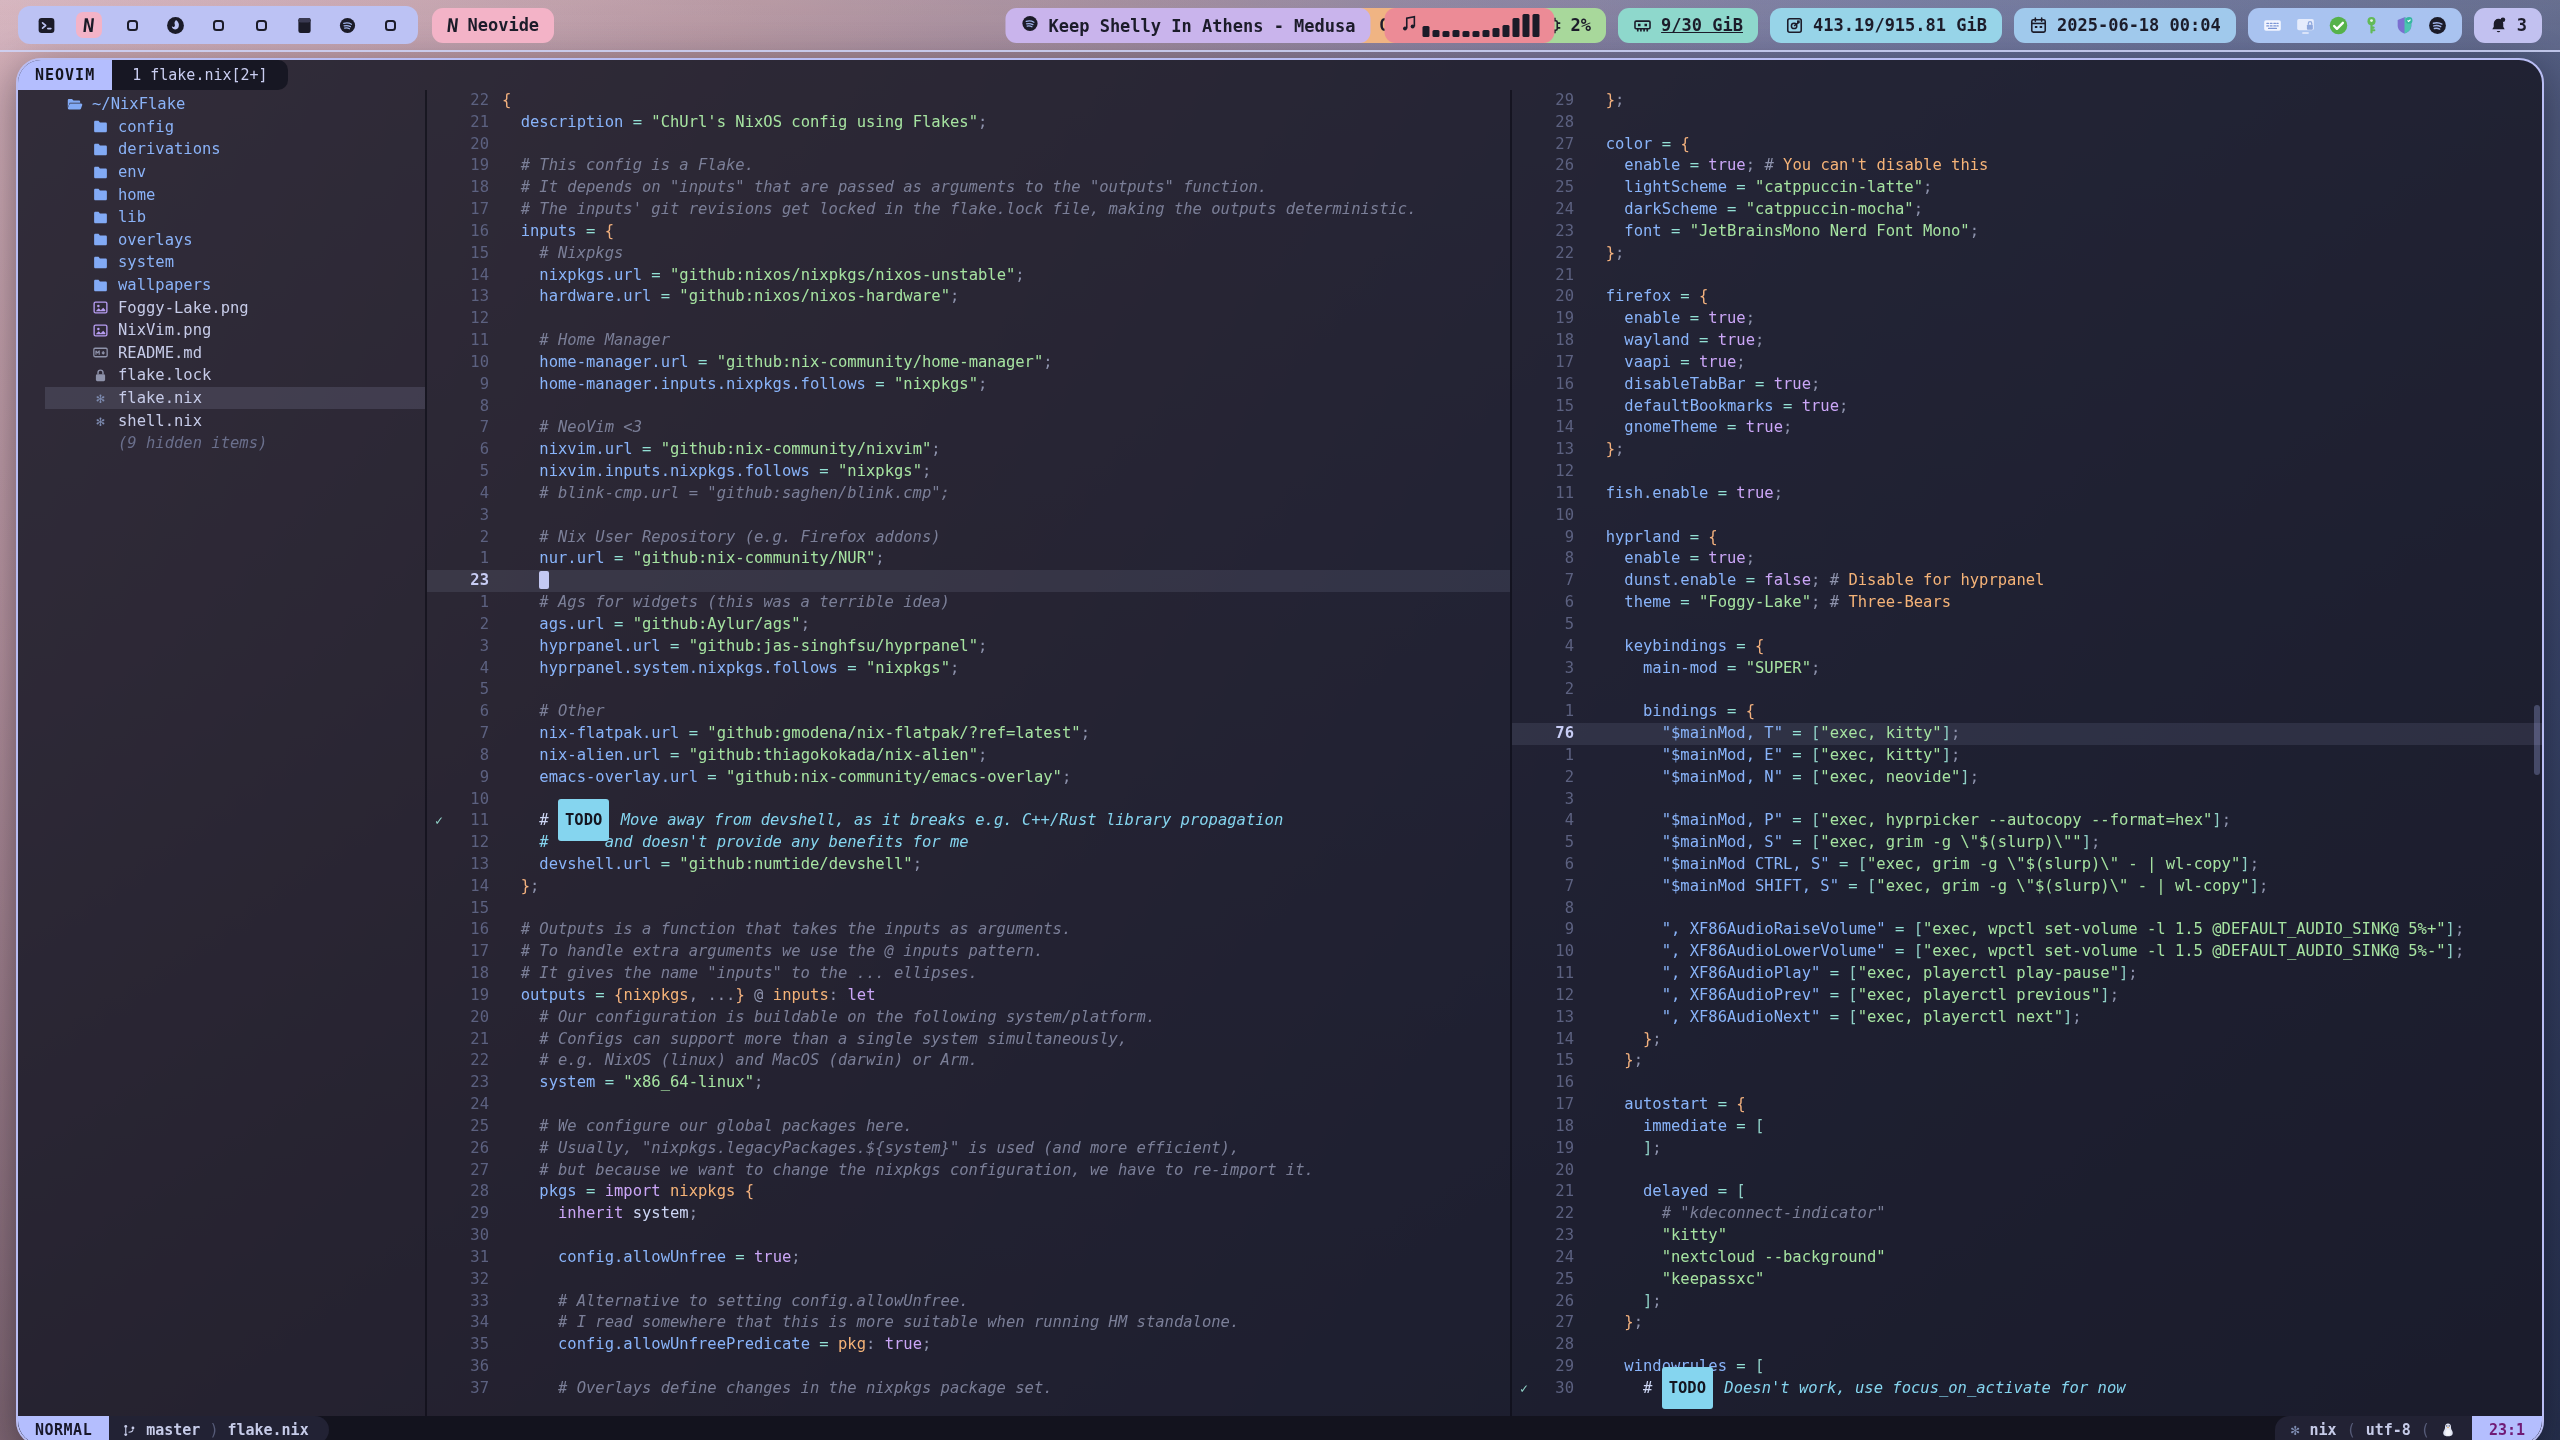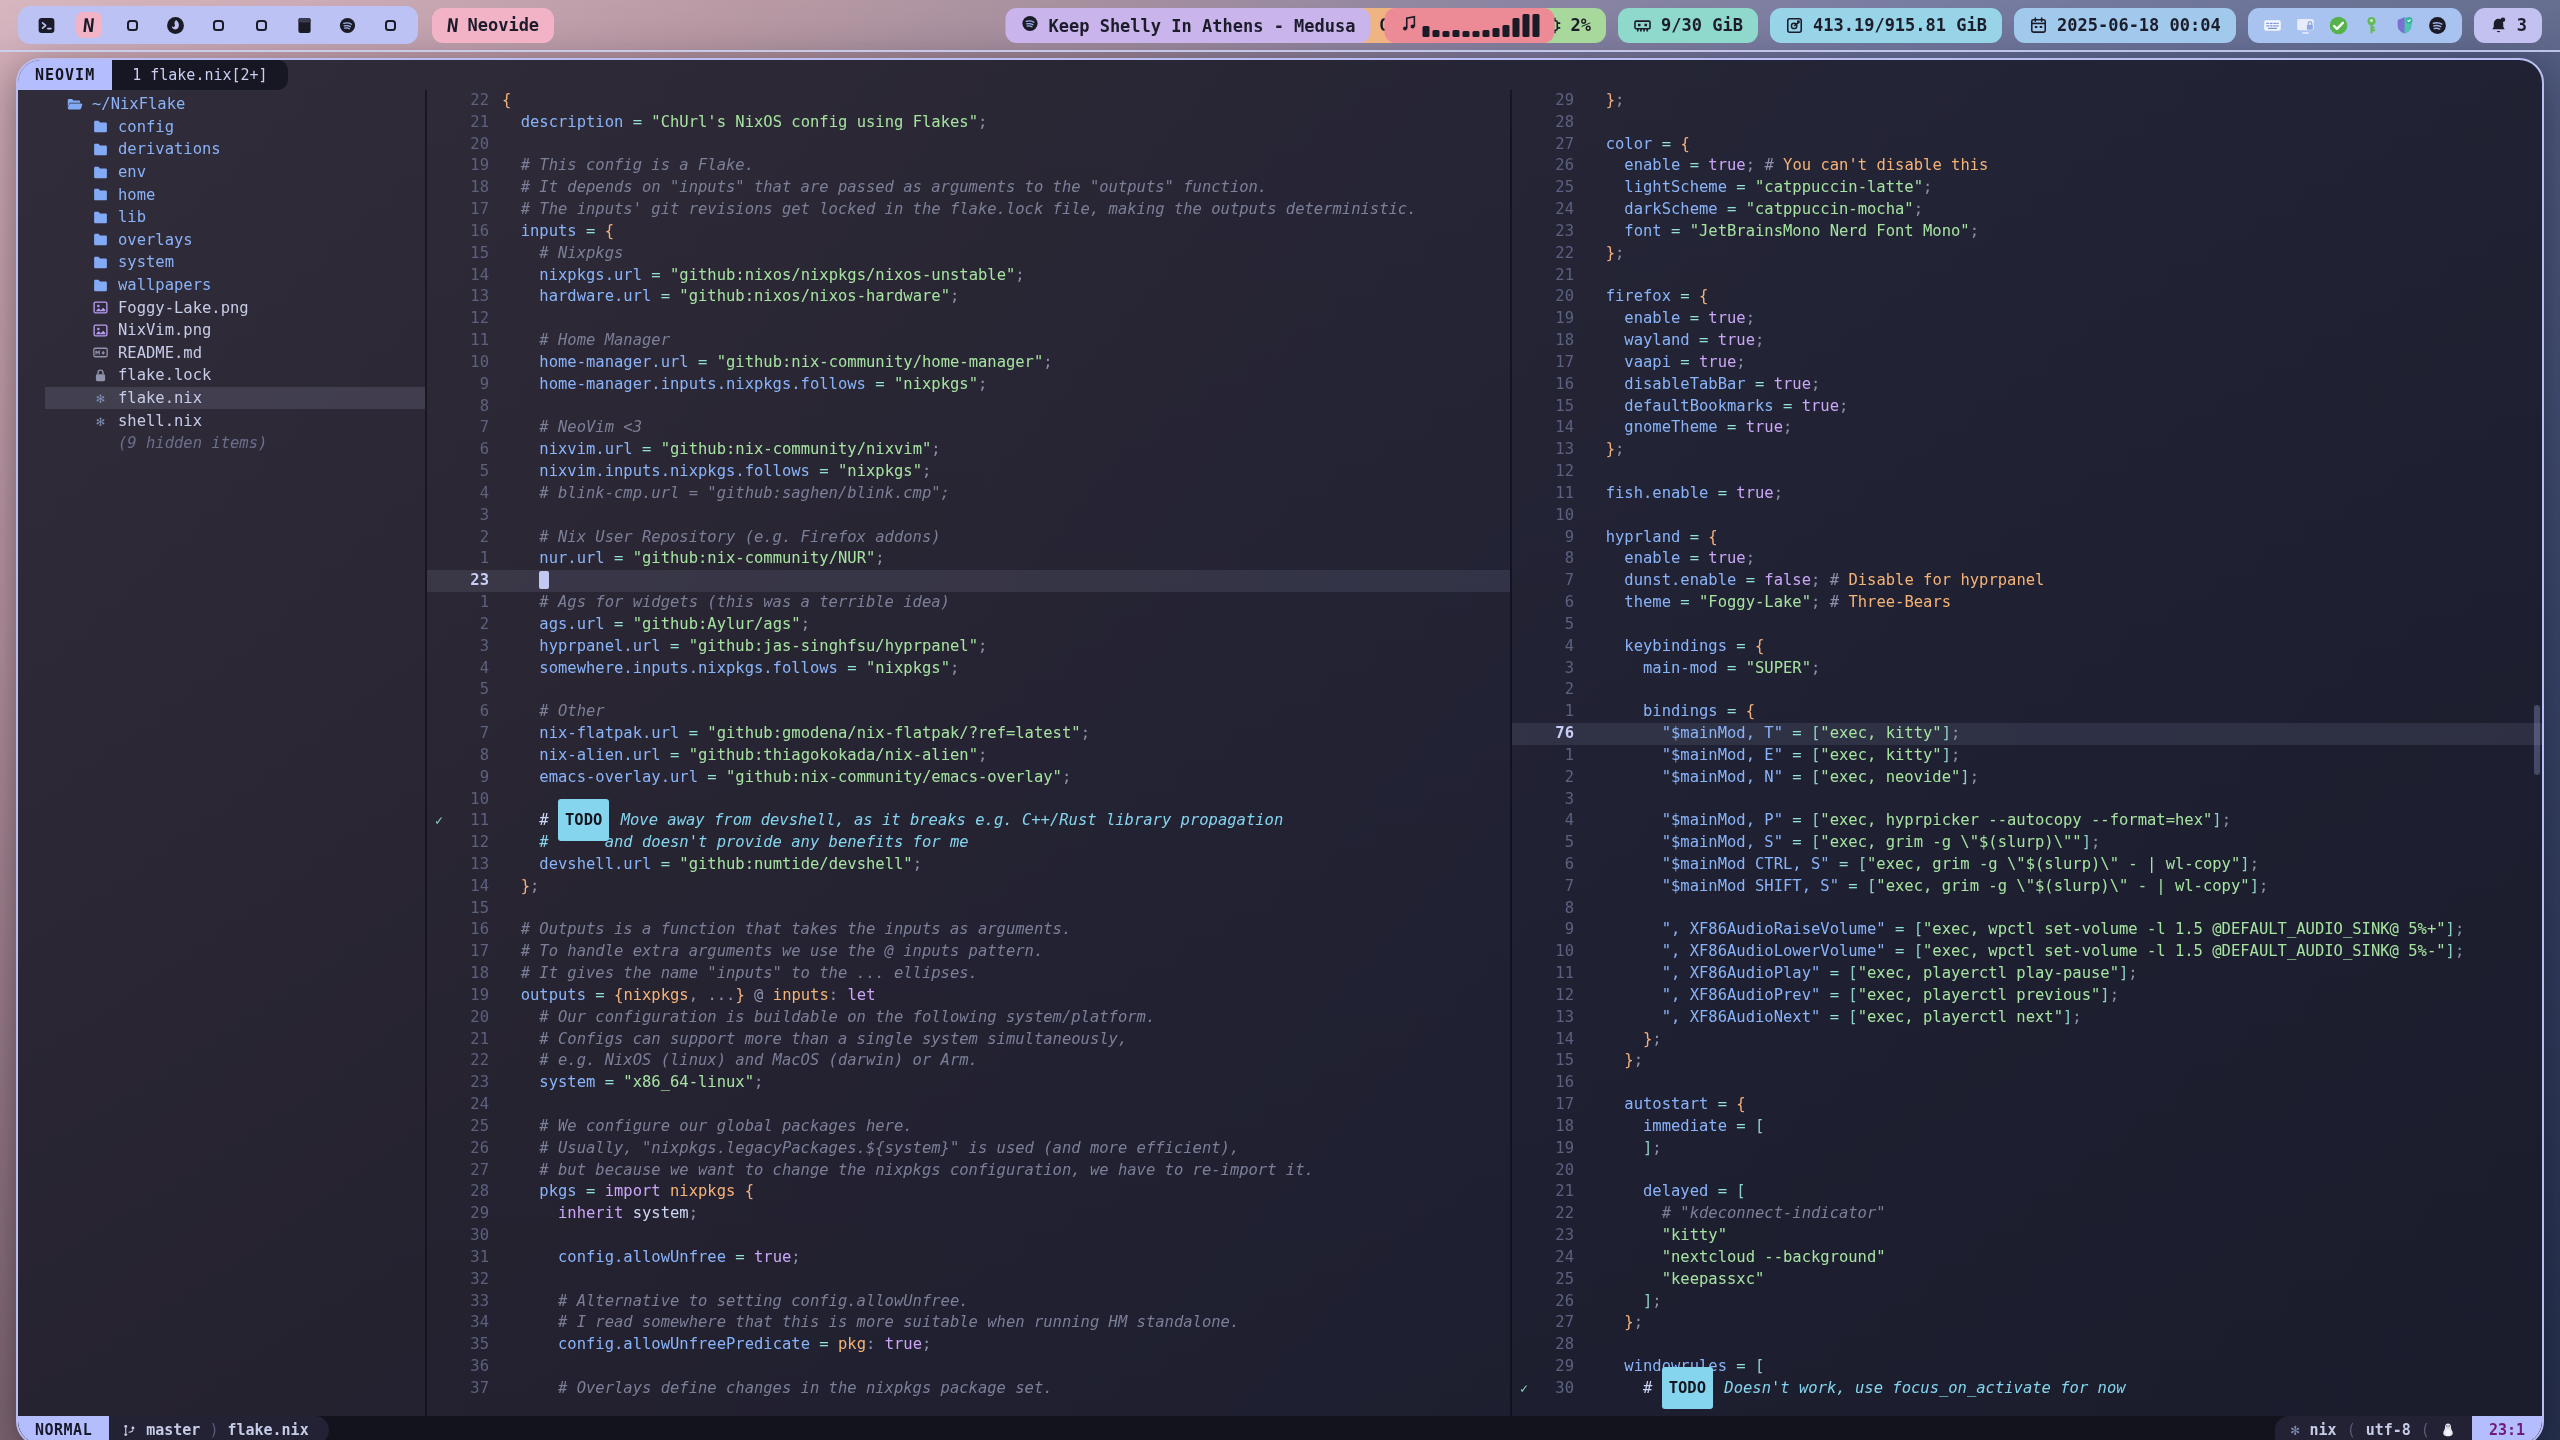--- a/index.html
+++ b/index.html
@@ -184,21 +184,21 @@
         <span>On</span>
       </div>
       <div class="pill" style="background: rgb(168, 216, 155);">
         <svg class="pi" viewBox="0 0 24 24">
           <rect x="6" y="6" width="12" height="12" rx="2" stroke="currentColor" stroke-width="2" fill="none"></rect>
           <rect x="10" y="10" width="4" height="4" fill="currentColor"></rect>
           <path d="M9 2.2v3M15 2.2v3M9 18.8v3M15 18.8v3M2.2 9h3M2.2 15h3M18.8 9h3M18.8 15h3" stroke="currentColor" stroke-width="2"></path>
         </svg>
         <span>2%</span>
       </div>
-      <div class="pill" style="background: rgb(142, 216, 204);">
+      <div class="pill" style="background: rgb(142, 216, 204); text-decoration: underline;">
         <svg class="pi" viewBox="0 0 24 24">
           <rect x="2.5" y="6.5" width="19" height="9.5" rx="1.5" stroke="currentColor" stroke-width="2" fill="none"></rect>
           <path d="M6 16.5v3.2M10 16.5v3.2M14 16.5v3.2M18 16.5v3.2" stroke="currentColor" stroke-width="2.1"></path>
           <path d="M6.3 9.8h3.2v3H6.3zM14.5 9.8h3.2v3h-3.2z" fill="currentColor"></path>
         </svg>
         <span>9/30 GiB</span>
       </div>
       <div class="pill" style="background: rgb(151, 212, 232);">
         <svg class="pi" viewBox="0 0 24 24">
           <rect x="3.5" y="3.5" width="17" height="17" rx="2.5" stroke="currentColor" stroke-width="2" fill="none"></rect>
@@ -439,21 +439,21 @@
         <div class="cl"><span class="sign"></span><span class="lnum">6</span><span class="code">    <span class="key">nixvim.url</span> <span class="op">=</span> <span class="str">"github:nix-community/nixvim"</span><span class="pun">;</span></span></div>
         <div class="cl"><span class="sign"></span><span class="lnum">5</span><span class="code">    <span class="key">nixvim.inputs.nixpkgs.follows</span> <span class="op">=</span> <span class="str">"nixpkgs"</span><span class="pun">;</span></span></div>
         <div class="cl"><span class="sign"></span><span class="lnum">4</span><span class="code"><span class="cm">    # blink-cmp.url = "github:saghen/blink.cmp";</span></span></div>
         <div class="cl"><span class="sign"></span><span class="lnum">3</span><span class="code"></span></div>
         <div class="cl"><span class="sign"></span><span class="lnum">2</span><span class="code"><span class="cm">    # Nix User Repository (e.g. Firefox addons)</span></span></div>
         <div class="cl"><span class="sign"></span><span class="lnum">1</span><span class="code">    <span class="key">nur.url</span> <span class="op">=</span> <span class="str">"github:nix-community/NUR"</span><span class="pun">;</span></span></div>
         <div class="cl cur"><span class="sign"></span><span class="lnum">23</span><span class="code">    <span class="cursor"></span></span></div>
         <div class="cl"><span class="sign"></span><span class="lnum">1</span><span class="code"><span class="cm">    # Ags for widgets (this was a terrible idea)</span></span></div>
         <div class="cl"><span class="sign"></span><span class="lnum">2</span><span class="code">    <span class="key">ags.url</span> <span class="op">=</span> <span class="str">"github:Aylur/ags"</span><span class="pun">;</span></span></div>
         <div class="cl"><span class="sign"></span><span class="lnum">3</span><span class="code">    <span class="key">hyprpanel.url</span> <span class="op">=</span> <span class="str">"github:jas-singhfsu/hyprpanel"</span><span class="pun">;</span></span></div>
-        <div class="cl"><span class="sign"></span><span class="lnum">4</span><span class="code">    <span class="key">somewhere.inputs.nixpkgs.follows</span> <span class="op">=</span> <span class="str">"nixpkgs"</span><span class="pun">;</span></span></div>
+        <div class="cl"><span class="sign"></span><span class="lnum">4</span><span class="code">    <span class="key">hyprpanel.system.nixpkgs.follows</span> <span class="op">=</span> <span class="str">"nixpkgs"</span><span class="pun">;</span></span></div>
         <div class="cl"><span class="sign"></span><span class="lnum">5</span><span class="code"></span></div>
         <div class="cl"><span class="sign"></span><span class="lnum">6</span><span class="code"><span class="cm">    # Other</span></span></div>
         <div class="cl"><span class="sign"></span><span class="lnum">7</span><span class="code">    <span class="key">nix-flatpak.url</span> <span class="op">=</span> <span class="str">"github:gmodena/nix-flatpak/?ref=latest"</span><span class="pun">;</span></span></div>
         <div class="cl"><span class="sign"></span><span class="lnum">8</span><span class="code">    <span class="key">nix-alien.url</span> <span class="op">=</span> <span class="str">"github:thiagokokada/nix-alien"</span><span class="pun">;</span></span></div>
         <div class="cl"><span class="sign"></span><span class="lnum">9</span><span class="code">    <span class="key">emacs-overlay.url</span> <span class="op">=</span> <span class="str">"github:nix-community/emacs-overlay"</span><span class="pun">;</span></span></div>
         <div class="cl"><span class="sign"></span><span class="lnum">10</span><span class="code"></span></div>
         <div class="cl"><span class="sign">✓</span><span class="lnum">11</span><span class="code">    # <span class="todo-badge">TODO</span> <span class="cm-info">Move away from devshell, as it breaks e.g. C++/Rust library propagation</span></span></div>
         <div class="cl"><span class="sign"></span><span class="lnum">12</span><span class="code"><span class="cm-info">    #      and doesn't provide any benefits for me</span></span></div>
         <div class="cl"><span class="sign"></span><span class="lnum">13</span><span class="code">    <span class="key">devshell.url</span> <span class="op">=</span> <span class="str">"github:numtide/devshell"</span><span class="pun">;</span></span></div>
         <div class="cl"><span class="sign"></span><span class="lnum">14</span><span class="code">  <span class="brace">}</span><span class="pun">;</span></span></div>

